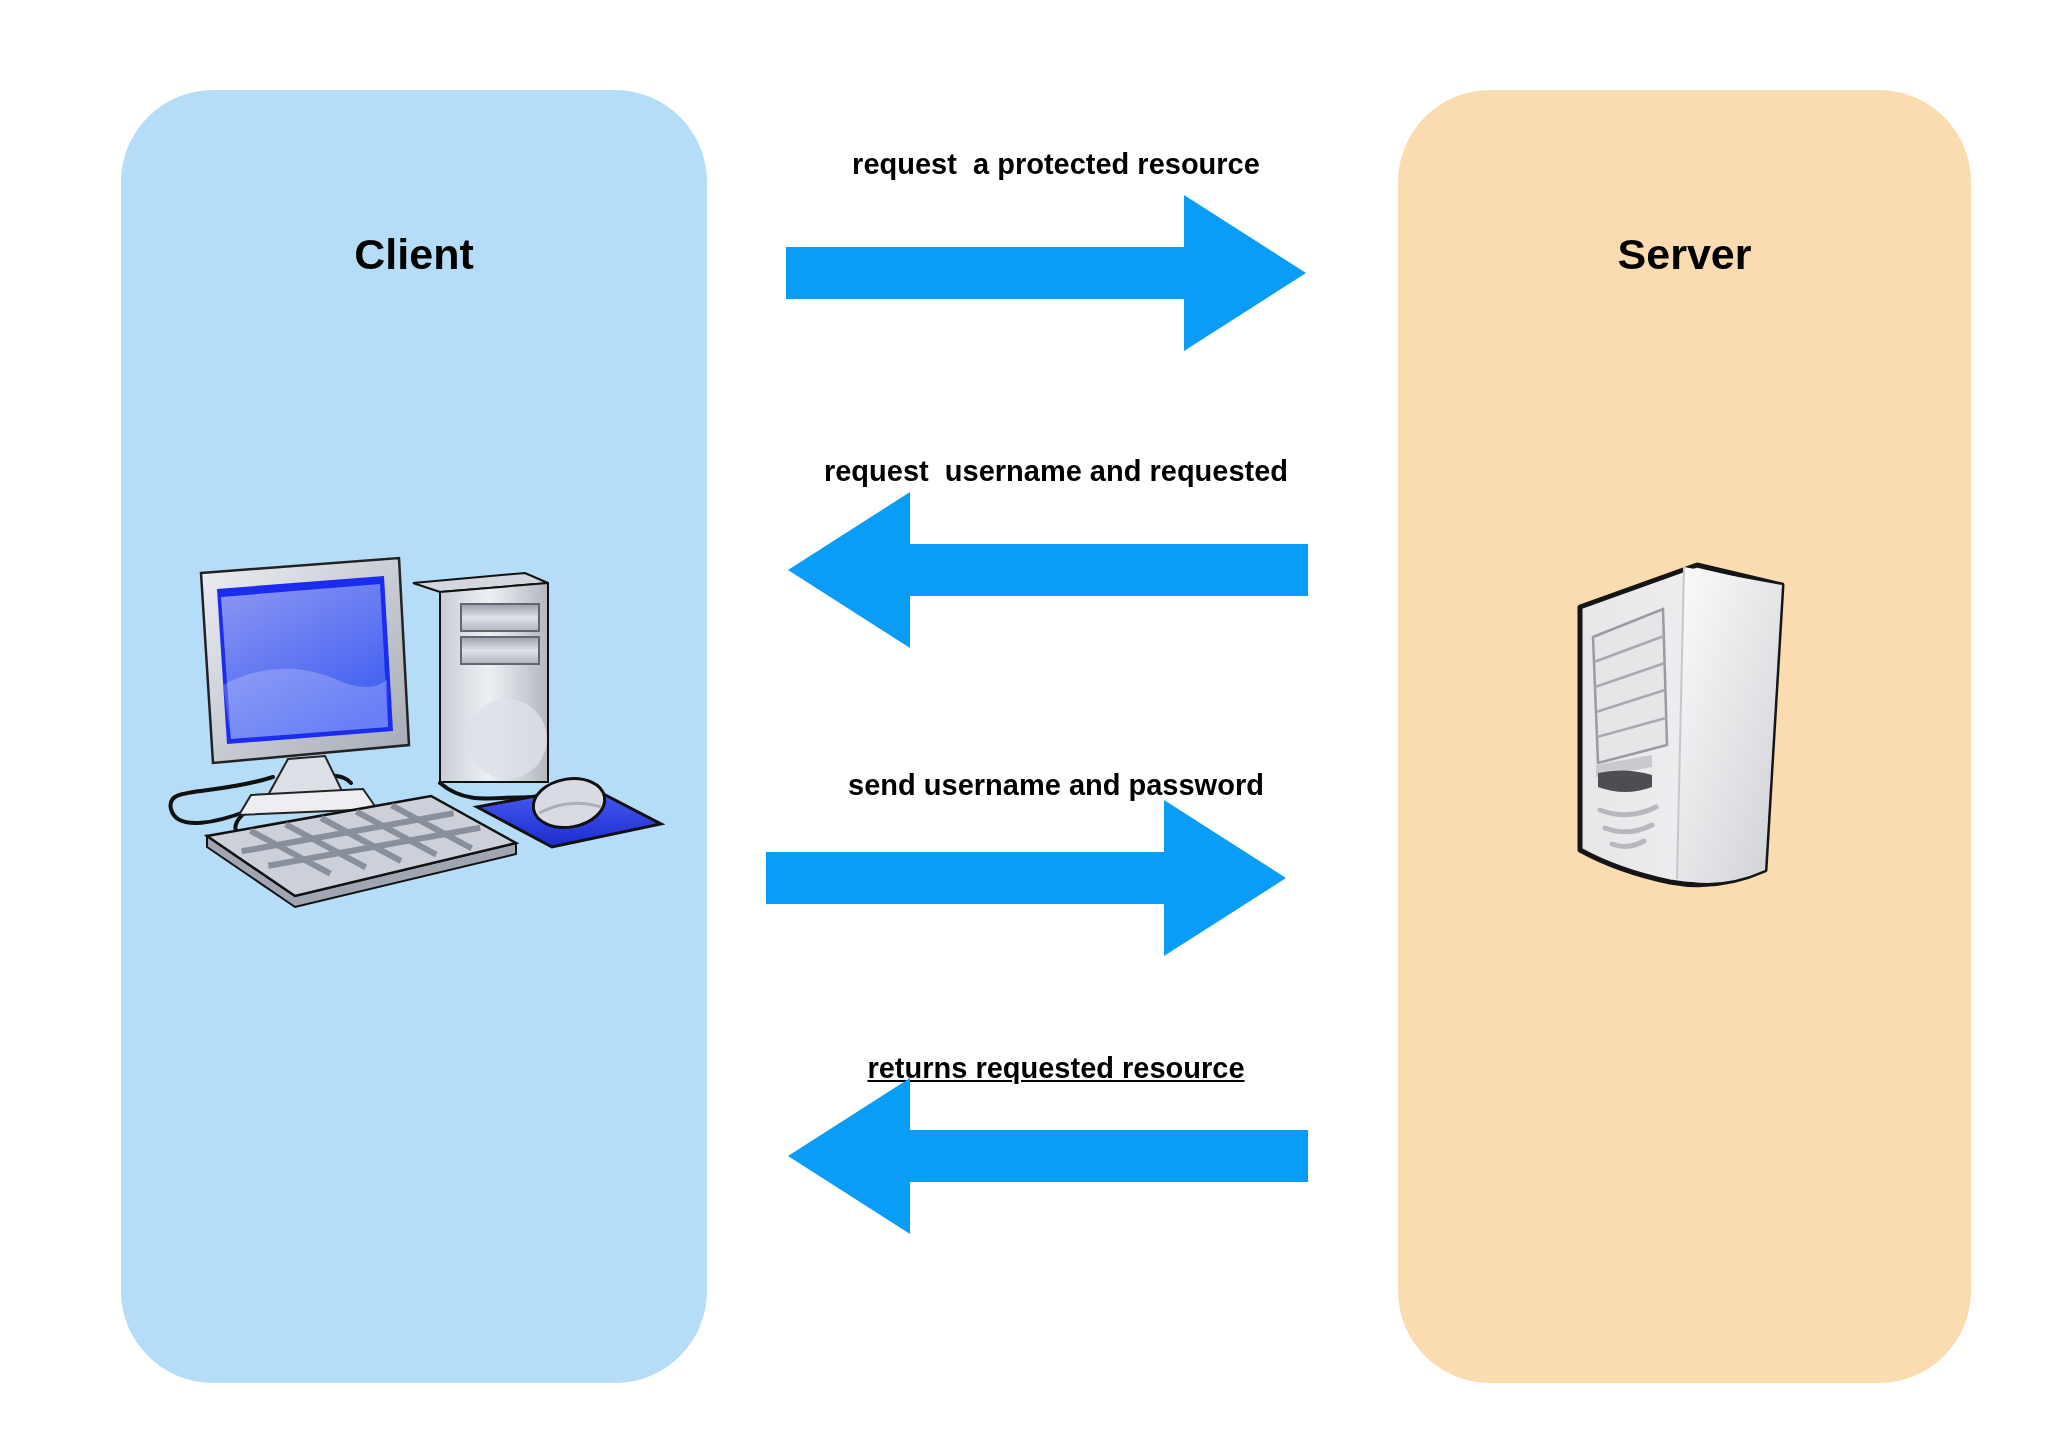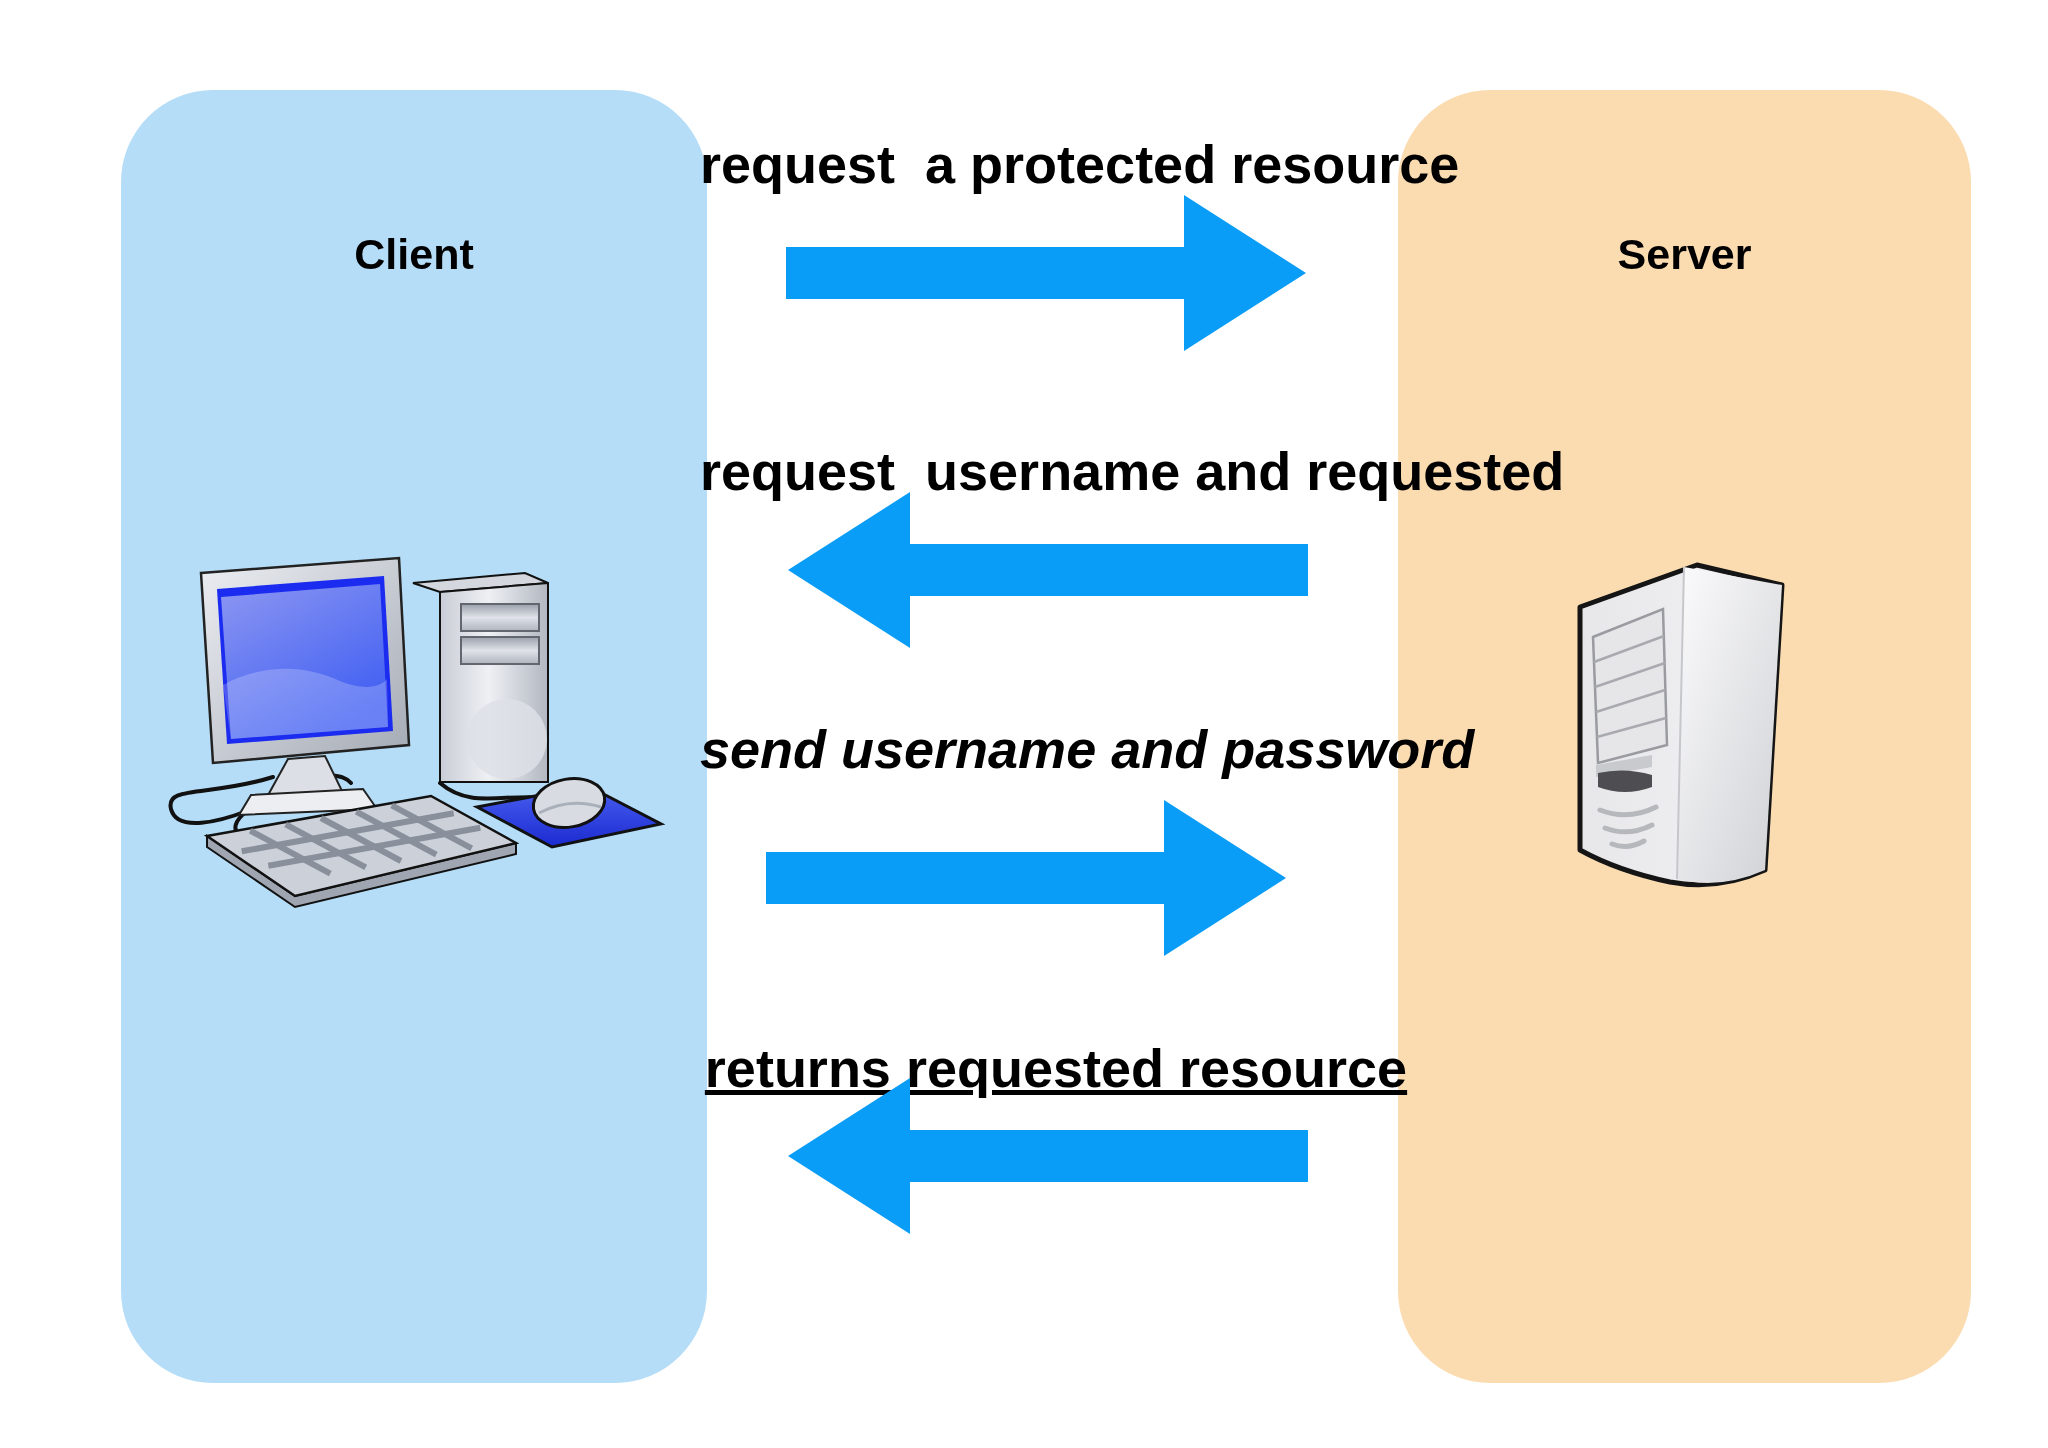--- a/index.html
+++ b/index.html
@@ -36,28 +36,28 @@
     text-align: center;
     font-size: 43px;
     font-weight: bold;
     line-height: 50px;
   }
   .msg-label {
     position: absolute;
     left: 700px;
     width: 712px;
     text-align: center;
-    font-size: 54px;
+    font-size: 29px;
     font-weight: bold;
     line-height: 50px;
     white-space: pre;
   }
   .msg-label.l1 { top: 139px; }
   .msg-label.l2 { top: 446px; }
-  .msg-label.l3 { top: 724px; font-style: italic; }
+  .msg-label.l3 { top: 760px; }
   .msg-label.l4 { top: 1043px; text-decoration: underline; }
   .arrow { position: absolute; width: 520px; height: 156px; }
   .arrow polygon { fill: var(--color-arrow, #0a9df8); }
   .arrow.a1 { left: 786px; top: 195px; }
   .arrow.a2 { left: 788px; top: 492px; }
   .arrow.a3 { left: 766px; top: 800px; }
   .arrow.a4 { left: 788px; top: 1078px; }
   .illus { position: absolute; }
   .illus.pc { left: 155px; top: 545px; width: 520px; height: 370px; }
   .illus.srv { left: 1560px; top: 545px; width: 240px; height: 360px; }

